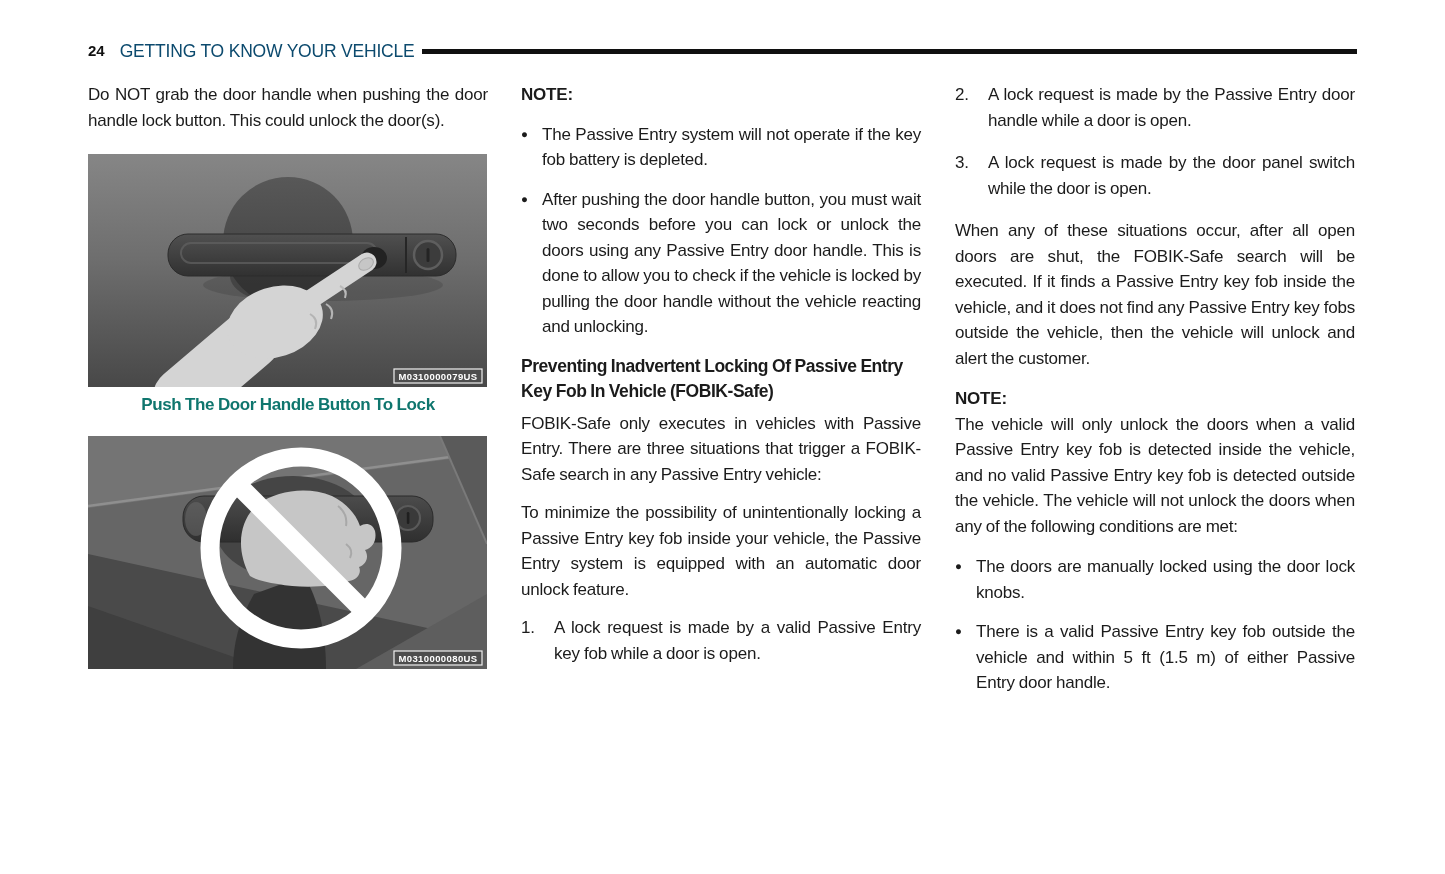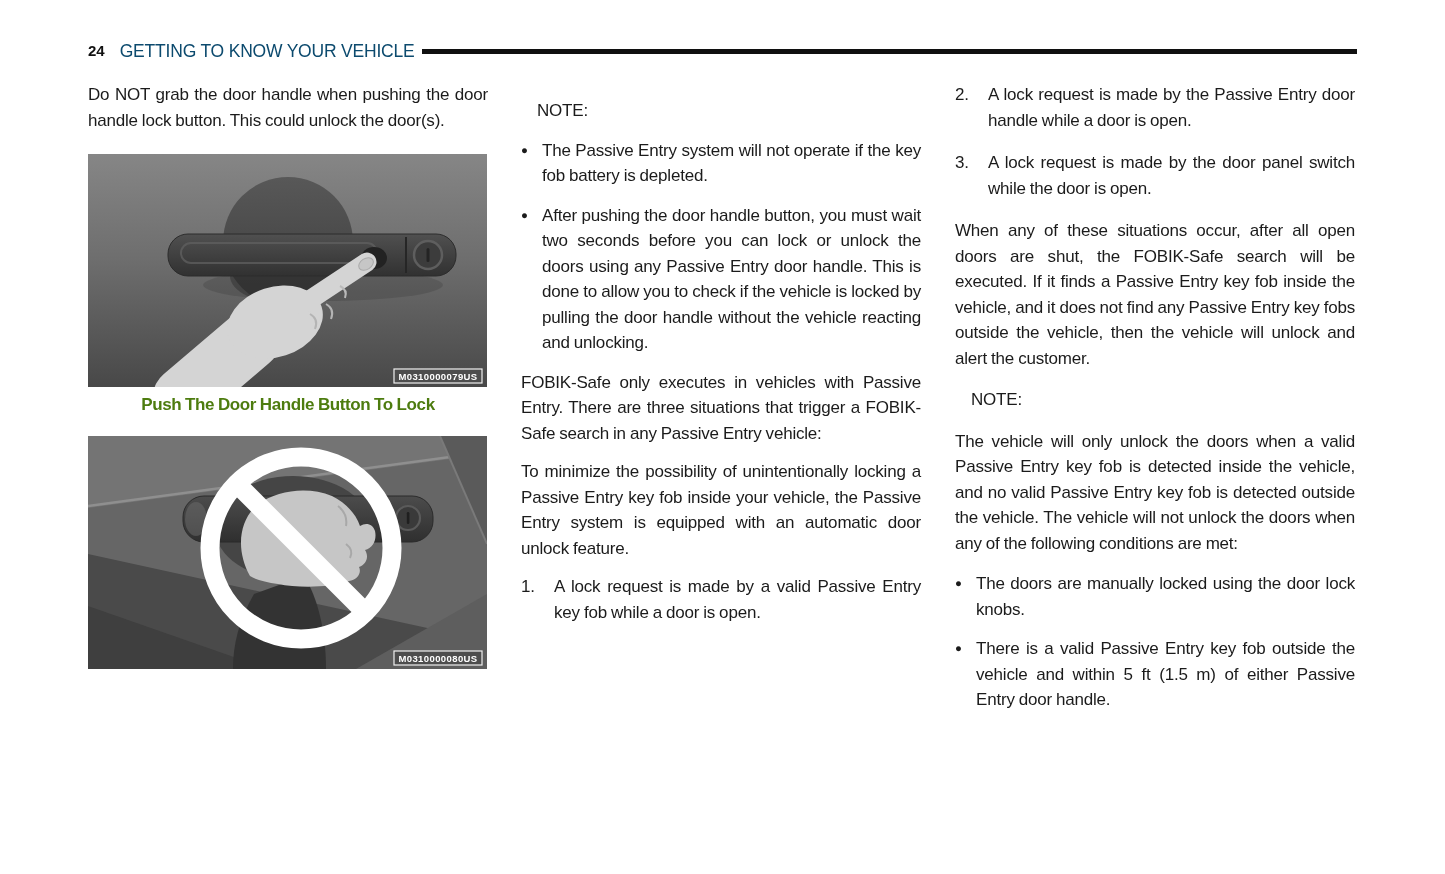--- a/index.html
+++ b/index.html
@@ -13,36 +13,36 @@
   .page-header{position:absolute;left:88px;top:41px;width:1269px;height:22px;}
   .page-num{font-size:15px;font-weight:bold;color:#111;display:inline-block;vertical-align:top;line-height:20px;}
   .chapter-title{font-size:17.5px;color:#0c4a6e;letter-spacing:-0.2px;display:inline-block;vertical-align:top;line-height:20px;margin-left:15px;}
   .header-rule{position:absolute;left:334px;top:8px;right:0;height:5px;background:#101010;}
   
   .col{position:absolute;top:82px;width:400px;font-size:17px;line-height:25.5px;letter-spacing:-0.2px;word-spacing:-0.5px;}
   #col-left{left:88px;}
   #col-mid{left:521px;}
   #col-right{left:955px;}
   p.para{margin:0 0 13px 0;text-align:justify;}
-  .note-label{font-weight:normal;margin:16px;}
+  .note-label{font-weight:bold;margin:0;}
   .note-label.spaced{margin-bottom:14px;}
   .section-heading{font-weight:bold;font-size:17.5px;line-height:25px;letter-spacing:-0.45px;margin:2px 0 7px 0;}
   
   .bullet-item{display:flex;margin:0 0 14px 0;}
   .bullet-glyph{flex:none;width:21px;font-size:11.5px;line-height:25.5px;color:#1b1b1b;}
   .bullet-text{flex:1;text-align:justify;}
   
   .num-item{display:flex;margin:5px 0 17px 0;}
   .num{flex:none;width:33px;}
   .num-text{flex:1;text-align:justify;}
   
   .figure-block{margin:21px 0 0 0;}
   .figure-block + .figure-block{margin-top:20px;}
   .figure-frame{width:399px;height:233px;display:block;}
-  .figure-caption{font-weight:bold;font-size:17px;letter-spacing:-0.4px;text-align:center;margin:7px 0 0 0;line-height:22px;color:#4d7c0f;}
+  .figure-caption{font-weight:bold;font-size:17px;letter-spacing:-0.4px;text-align:center;margin:7px 0 0 0;line-height:22px;color:#0f766e;}
   svg{display:block;}
   .wm-text{font-family:"Liberation Sans","DejaVu Sans",sans-serif;font-size:9.5px;font-weight:bold;fill:#ffffff;letter-spacing:0.4px;}
 </style>
 </head>
 <body>
 
 <div class="page-header">
   <span class="page-num">24</span><span class="chapter-title">GETTING TO KNOW YOUR VEHICLE</span>
   <div class="header-rule"></div>
 </div>
@@ -146,20 +146,21 @@
   <div class="bullet-item">
     <span class="bullet-glyph">●</span>
     <span class="bullet-text">The Passive Entry system will not operate if the key fob battery is depleted.</span>
   </div>
   <div class="bullet-item">
     <span class="bullet-glyph">●</span>
     <span class="bullet-text">After pushing the door handle button, you must wait two seconds before you can lock or unlock the doors using any Passive Entry door handle. This is done to allow you to check if the vehicle is locked by pulling the door handle without the vehicle reacting and unlocking.</span>
   </div>
 
 
+  <h2 class="section-heading">Preventing Inadvertent Locking Of Passive Entry Key Fob In Vehicle (FOBIK-Safe)</h2>
 
   <p class="para">FOBIK-Safe only executes in vehicles with Passive Entry. There are three situations that trigger a FOBIK-Safe search in any Passive Entry vehicle:</p>
   <p class="para">To minimize the possibility of unintentionally locking a Passive Entry key fob inside your vehicle, the Passive Entry system is equipped with an automatic door unlock feature.</p>
 
   <div class="num-item">
     <span class="num">1.</span>
     <span class="num-text">A lock request is made by a valid Passive Entry key fob while a door is open.</span>
   </div>
 </div>
 

